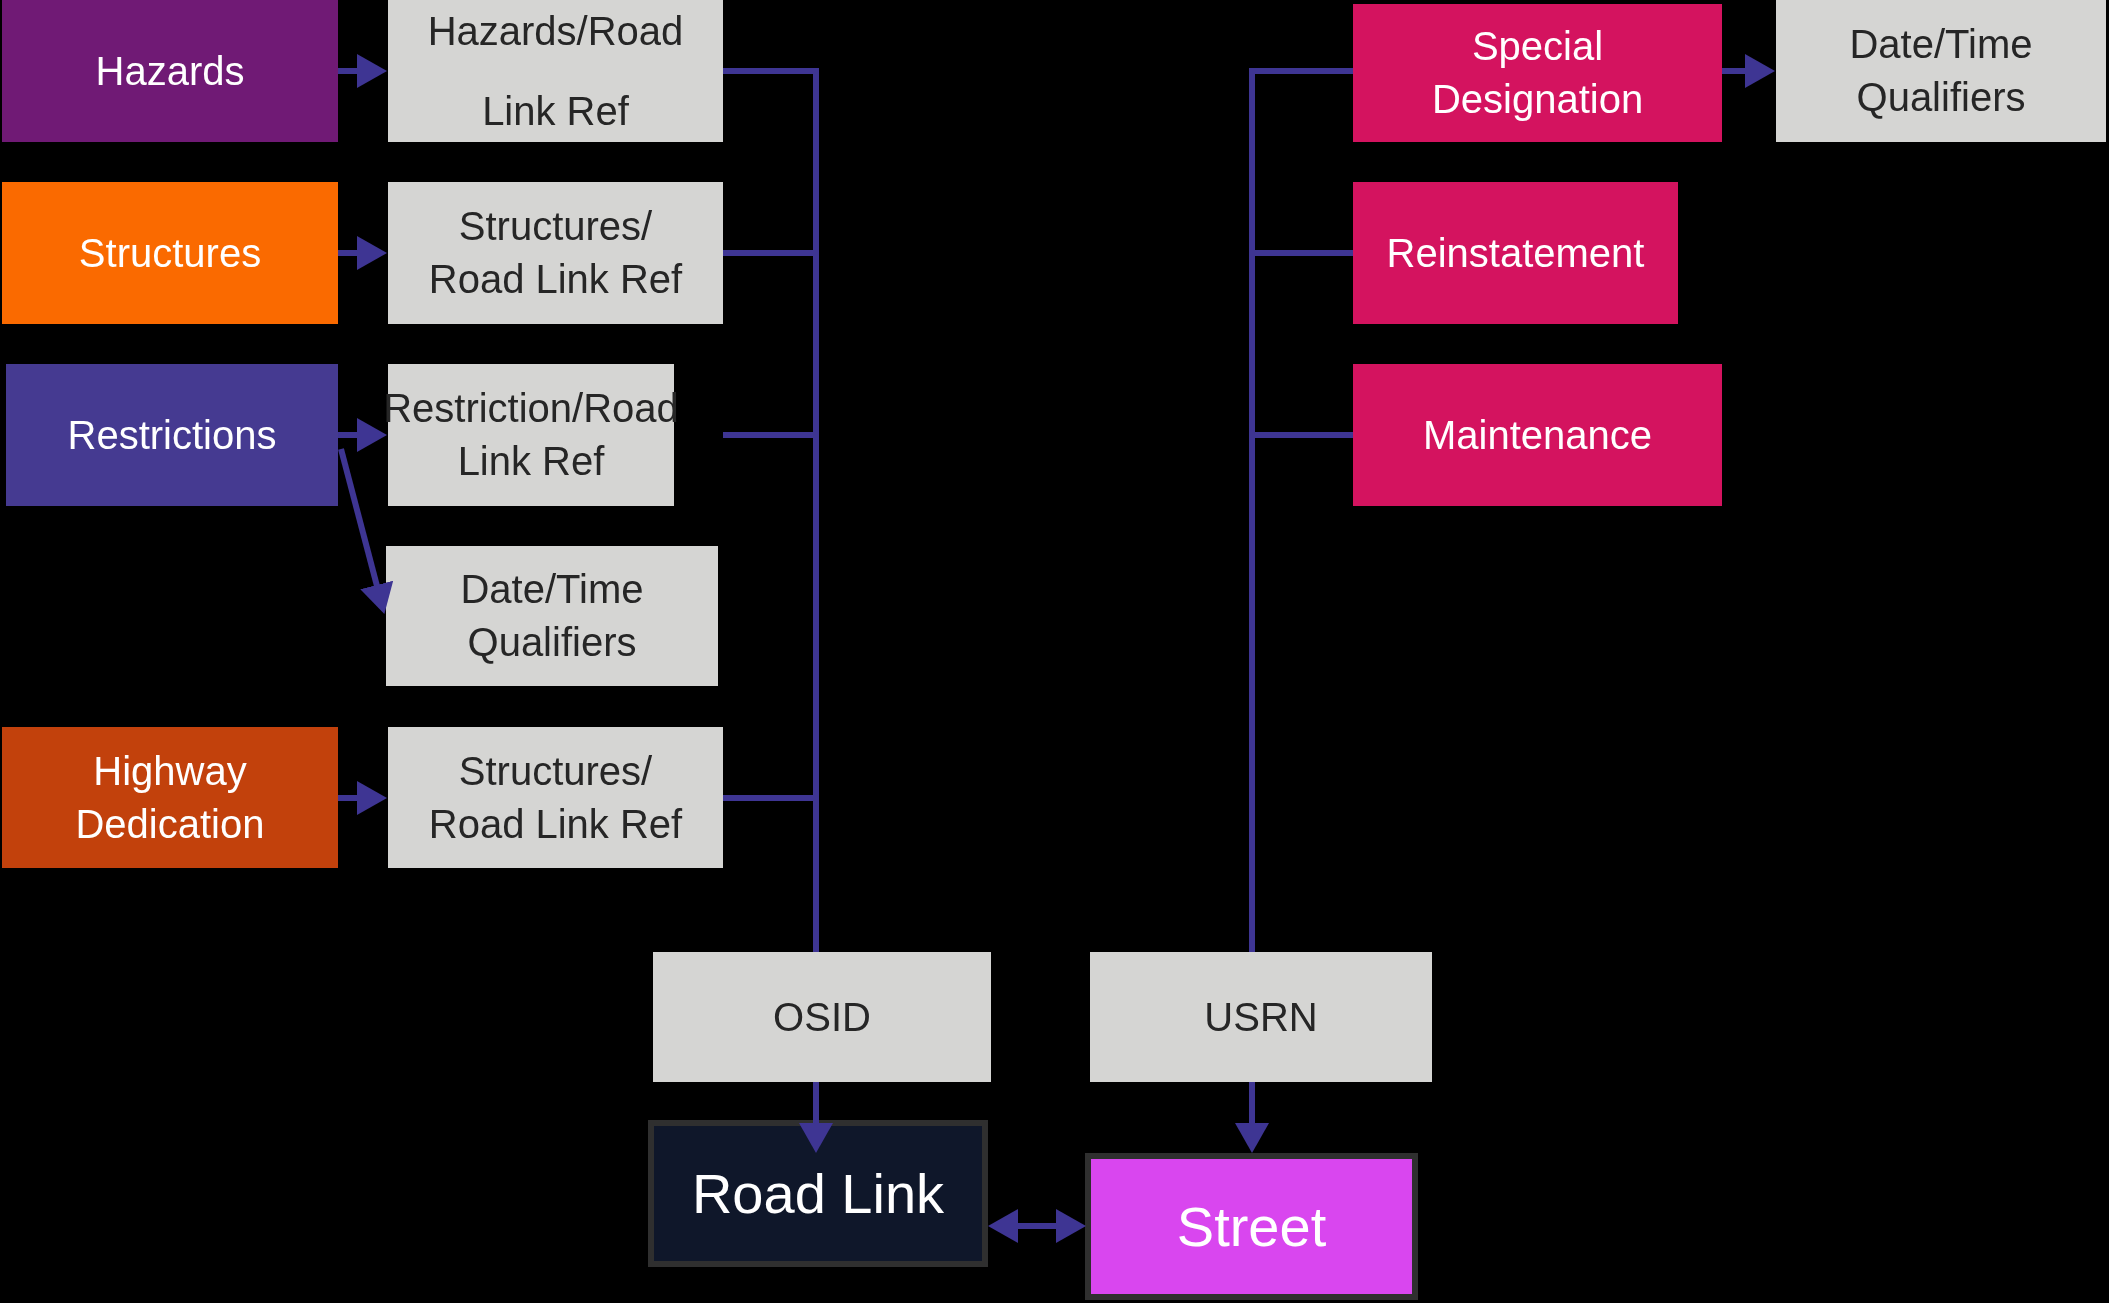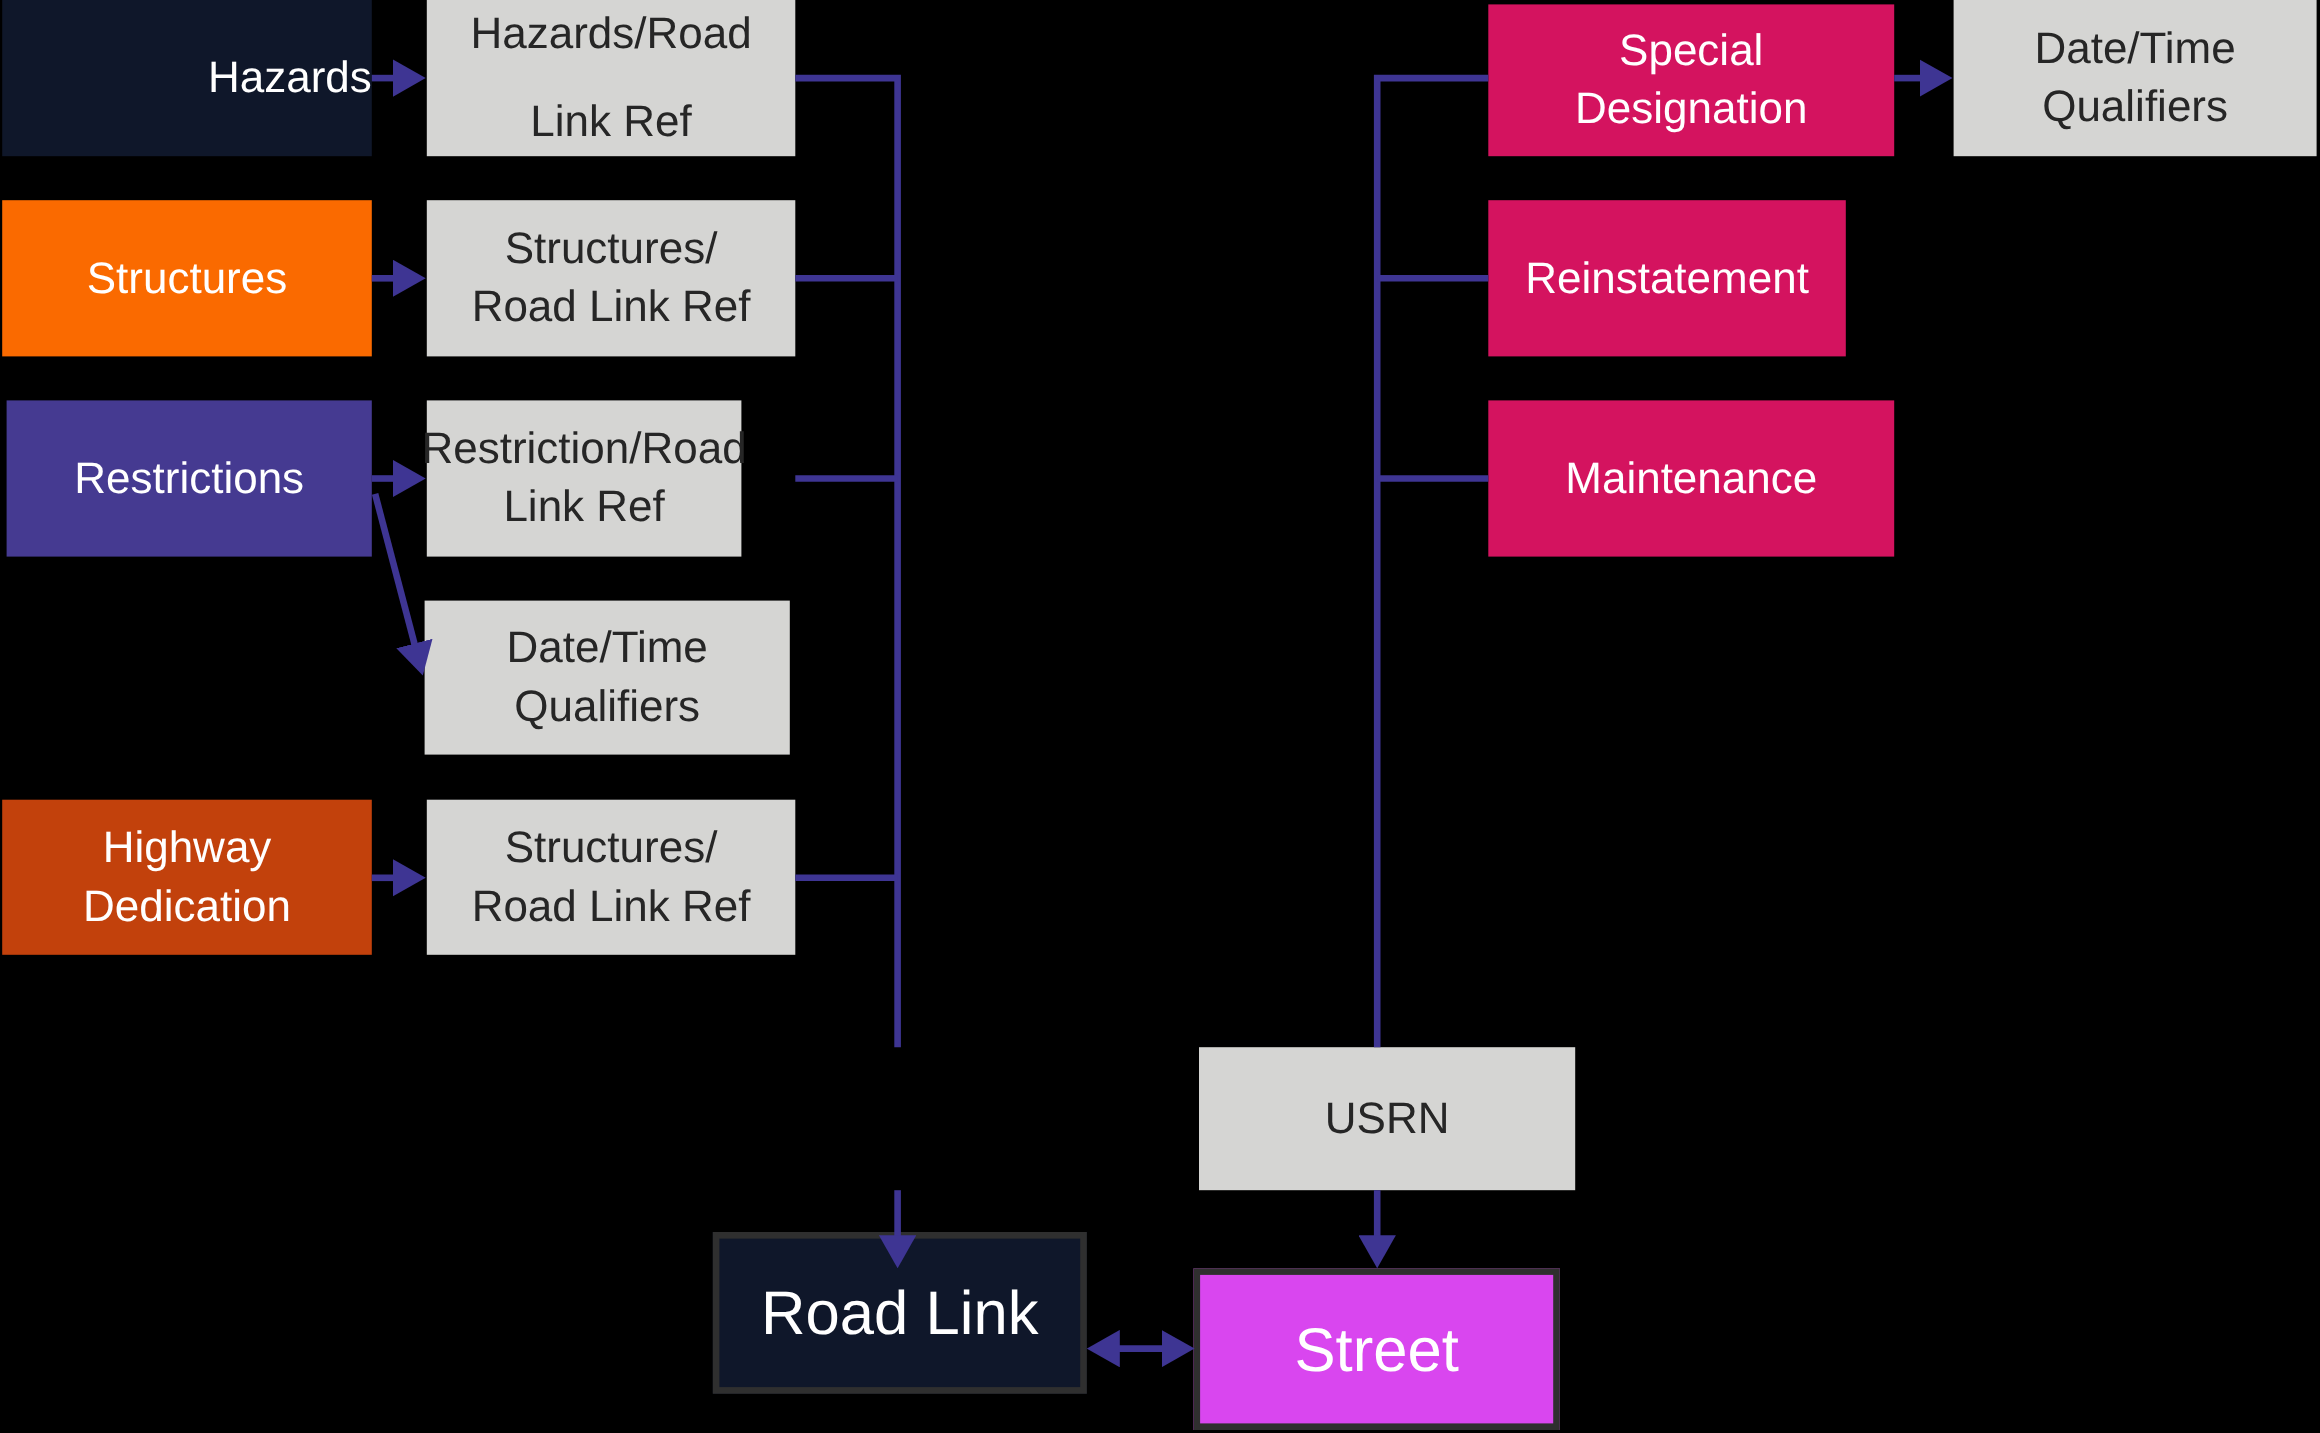--- a/index.html
+++ b/index.html
@@ -13,21 +13,21 @@
   .on-gray .line{color:#262626;}
   .bordered{border:6px solid #2f2f2f;}
   .big .line{font-size:56px;}
   svg.wires{position:absolute;left:0;top:0;width:2109px;height:1303px;pointer-events:none;}
 </style>
 </head>
 <body>
 
 <div id="canvas" style="background: rgb(0, 0, 0);">
 
-  <div class="node on-color" style="left: 2px; top: 0px; width: 336px; height: 142px; background: #0f172a; align-items: flex-end;">
+  <div class="node on-color" style="left: 2px; top: 0px; width: 336px; height: 142px; background: #701a75;">
     <span class="line">Hazards</span>
 
   </div>
   <div class="node on-gray" style="left: 388px; top: 0px; width: 335px; height: 142px; background: rgb(213, 213, 211); gap: 27px;">
     <span class="line">Hazards/Road</span>
     <span class="line">Link Ref</span>
   </div>
 
   <div class="node on-color" style="left: 2px; top: 182px; width: 336px; height: 142px; background: rgb(250, 106, 0);">
     <span class="line">Structures</span>
@@ -71,20 +71,24 @@
   </div>
   <div class="node on-color" style="left: 1353px; top: 182px; width: 325px; height: 142px; background: rgb(212, 19, 95);">
     <span class="line">Reinstatement</span>
 
   </div>
   <div class="node on-color" style="left: 1353px; top: 364px; width: 369px; height: 142px; background: rgb(212, 19, 95);">
     <span class="line">Maintenance</span>
 
   </div>
 
+  <div class="node on-gray" style="left: 653px; top: 952px; width: 338px; height: 130px; background: rgb(213, 213, 211);">
+    <span class="line">OSID</span>
+
+  </div>
   <div class="node on-gray" style="left: 1090px; top: 952px; width: 342px; height: 130px; background: rgb(213, 213, 211);">
     <span class="line">USRN</span>
 
   </div>
 
   <div class="node on-color big bordered" style="left: 648px; top: 1120px; width: 340px; height: 147px; background: #0f172a;">
     <span class="line">Road Link</span>
 
   </div>
   <div class="node on-color big bordered" style="left: 1085px; top: 1153px; width: 333px; height: 147px; background: #d946ef;">

